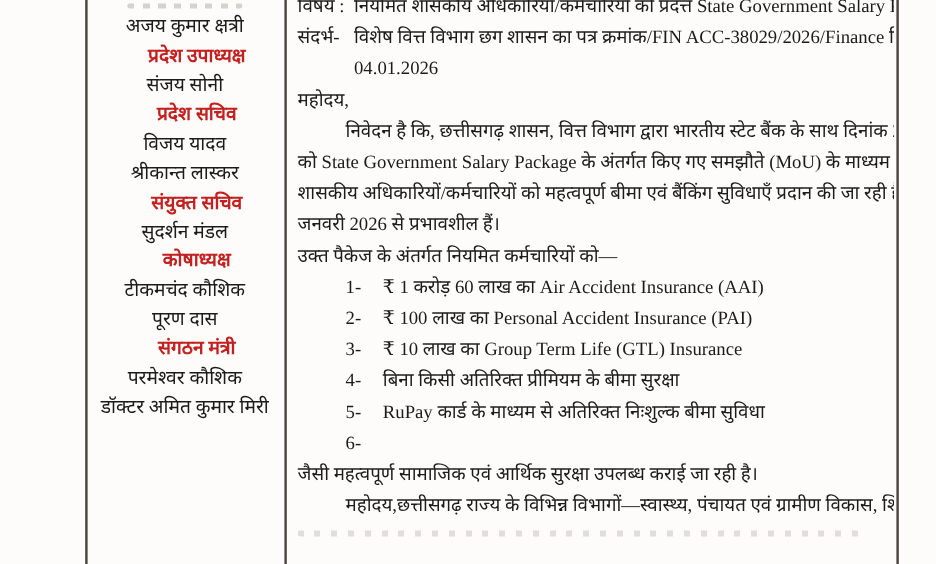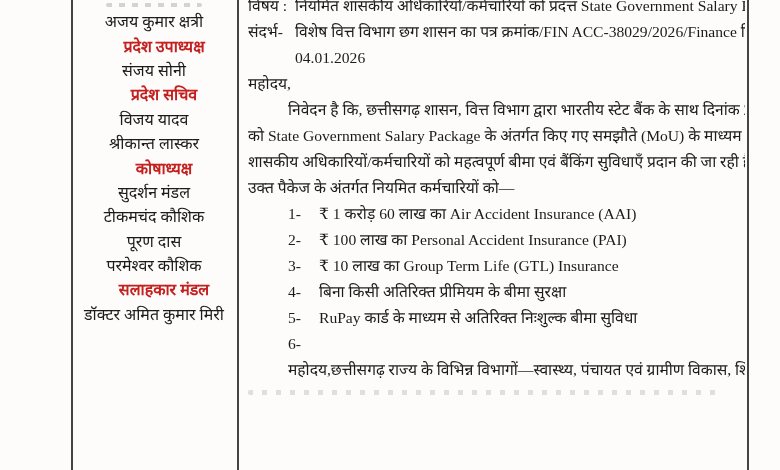--- a/index.html
+++ b/index.html
@@ -53,26 +53,27 @@
 <div class="vline" id="vl-right"></div>
 
 <div class="sidebar">
   <div class="cut-marks"></div>
   <div class="s-row">अजय कुमार क्षत्री</div>
   <div class="s-row designation">प्रदेश उपाध्यक्ष</div>
   <div class="s-row">संजय सोनी</div>
   <div class="s-row designation">प्रदेश सचिव</div>
   <div class="s-row">विजय यादव</div>
   <div class="s-row">श्रीकान्त लास्कर</div>
+  <div class="s-row designation">संयुक्त सचिव</div>
+  <div class="s-row">सुदर्शन मंडल</div>
   <div class="s-row designation">कोषाध्यक्ष</div>
-  <div class="s-row">सुदर्शन मंडल</div>
   <div class="s-row">टीकमचंद कौशिक</div>
   <div class="s-row">पूरण दास</div>
+  <div class="s-row designation">संगठन मंत्री</div>
   <div class="s-row">परमेश्वर कौशिक</div>
-  <div class="s-row designation">सलाहकार मंडल</div>
   <div class="s-row">डॉक्टर अमित कुमार मिरी</div>
 </div>
 
 <div class="main">
 
   <div class="hang">
     <span class="lbl">विषय :</span>
     <div class="line">नियमित शासकीय अधिकारियों/कर्मचारियों को प्रदत्त State Government Salary Package की भांति</div>
   </div>
 
@@ -81,20 +82,21 @@
     <div class="line">विशेष वित्त विभाग छग शासन का पत्र क्रमांक/FIN ACC-38029/2026/Finance दिनांक</div>
     <div class="line">04.01.2026</div>
   </div>
 
   <div class="line">महोदय,</div>
 
   <div>
     <div class="line indent">निवेदन है कि, छत्तीसगढ़ शासन, वित्त विभाग द्वारा भारतीय स्टेट बैंक के साथ दिनांक 22 दिसंबर 2025</div>
     <div class="line">को State Government Salary Package के अंतर्गत किए गए समझौते (MoU) के माध्यम से राज्य के नियमित</div>
     <div class="line">शासकीय अधिकारियों/कर्मचारियों को महत्वपूर्ण बीमा एवं बैंकिंग सुविधाएँ प्रदान की जा रही हैं, जो दिनांक 04</div>
+    <div class="line">जनवरी 2026 से प्रभावशील हैं।</div>
   </div>
 
   <div class="line">उक्त पैकेज के अंतर्गत नियमित कर्मचारियों को—</div>
 
   <div>
     <div class="benefit">
       <span class="num">1-</span>
       <span>₹ 1 करोड़ 60 लाख का Air Accident Insurance (AAI)</span>
     </div>
     <div class="benefit">
@@ -111,16 +113,17 @@
     </div>
     <div class="benefit">
       <span class="num">5-</span>
       <span>RuPay कार्ड के माध्यम से अतिरिक्त निःशुल्क बीमा सुविधा</span>
     </div>
     <div class="benefit">
       <span class="num">6-</span>
     </div>
   </div>
 
+  <div class="line">जैसी महत्वपूर्ण सामाजिक एवं आर्थिक सुरक्षा उपलब्ध कराई जा रही है।</div>
   <div class="line indent">महोदय,छत्तीसगढ़ राज्य के विभिन्न विभागों—स्वास्थ्य, पंचायत एवं ग्रामीण विकास, शिक्षा, महिला</div>
   <div class="cut-bottom"></div>
 
 </div>
 
 </body></html>

